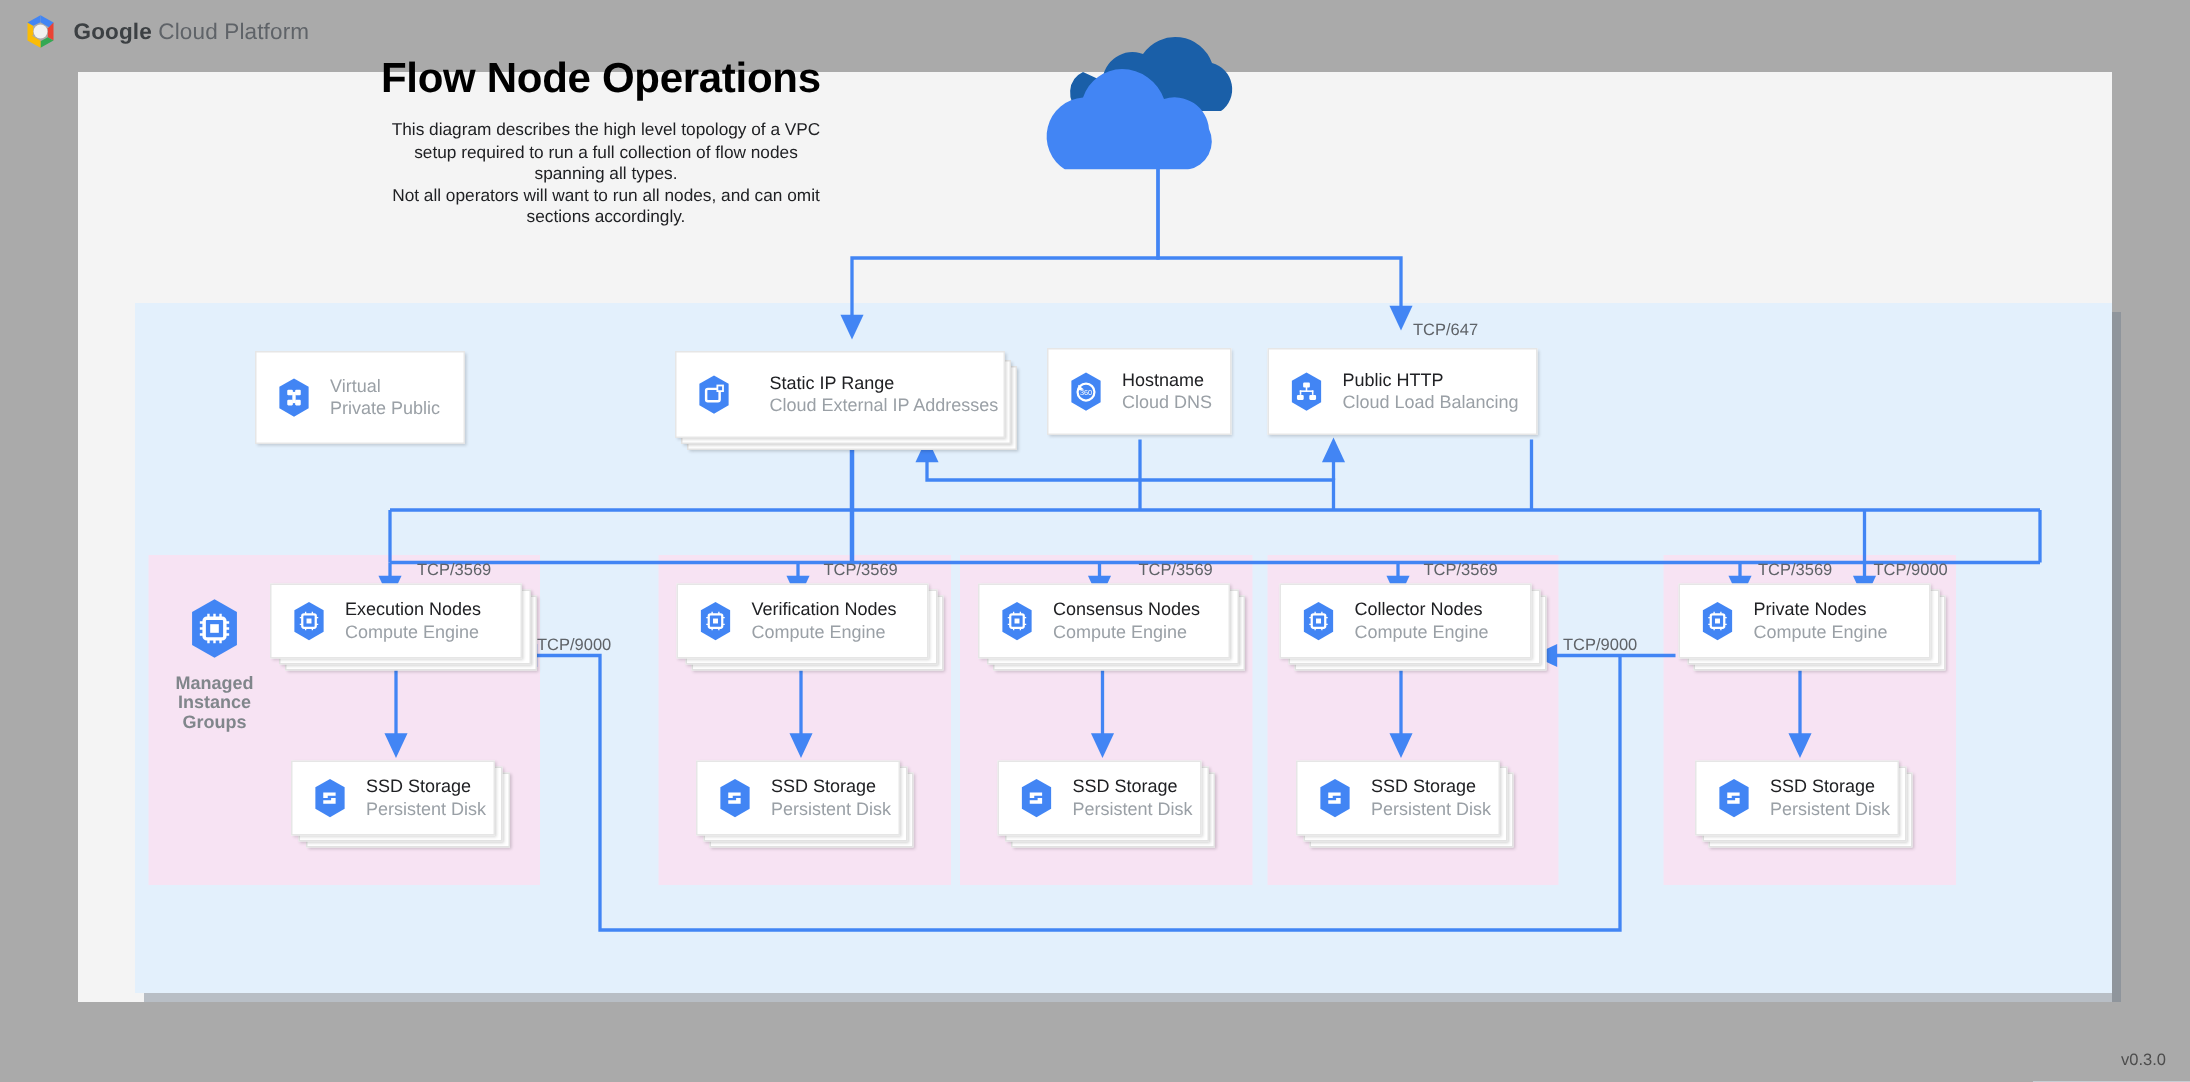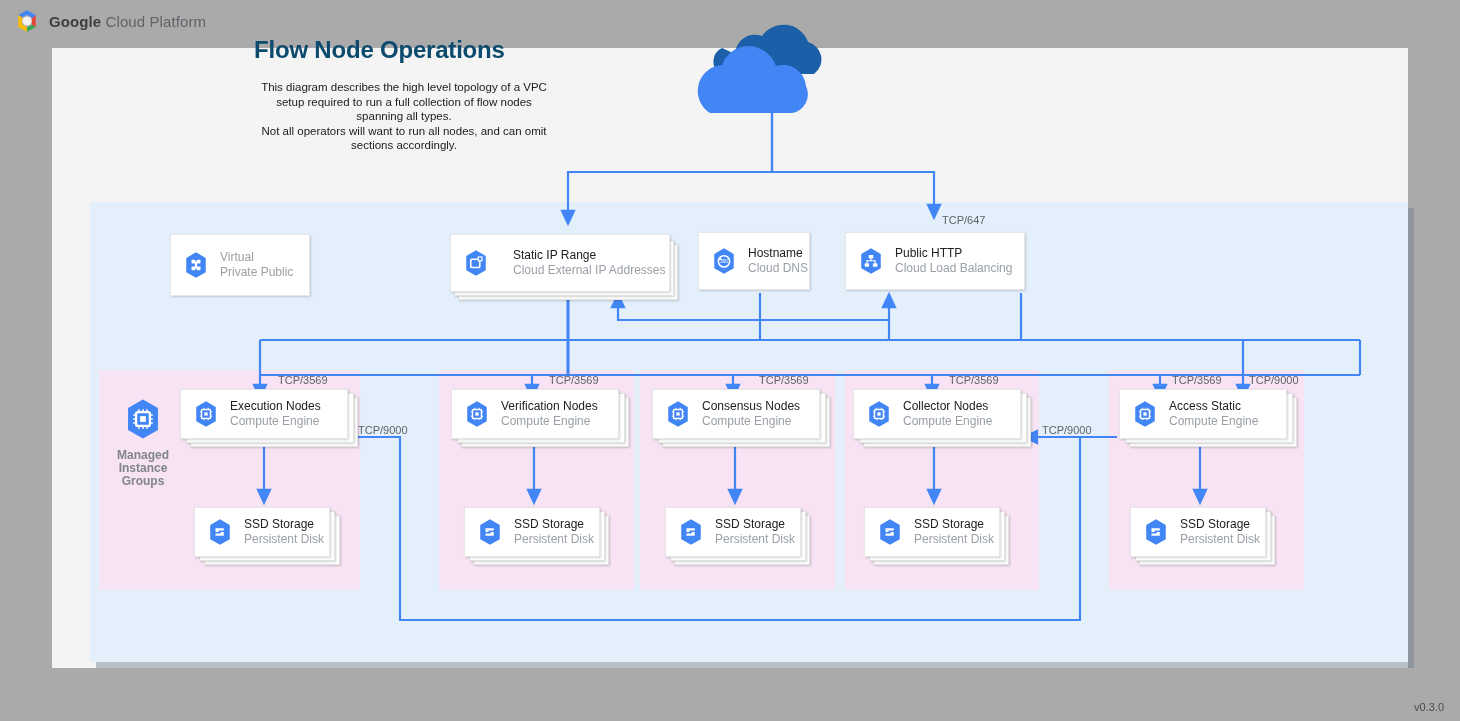--- a/index.html
+++ b/index.html
@@ -23,21 +23,21 @@
   
   #page{
     position:absolute;left:52px;top:48px;
     width:1356px;height:620px;
     background:#f4f4f4;
   }
 
   
   #title{
     position:absolute;left:254px;top:36px;
-    font-size:24px;font-weight:bold;color:#0c4a6e;
+    font-size:28px;font-weight:bold;color:#000000;
     letter-spacing:-.2px;
   }
   #desc{
     position:absolute;left:254px;top:80px;width:300px;
     font-size:11.5px;line-height:14.5px;color:#202124;
   }
 
   
   #vpc{
     position:absolute;left:90px;top:202px;
@@ -200,21 +200,21 @@
     <path d="M20 3 L33 10.5 L33 29.5 L20 37 L7 29.5 L7 10.5 Z" fill="#4285f4"></path>
     <rect x="13" y="15" width="12" height="11" rx="1.5" fill="none" stroke="#fff" stroke-width="2.2"></rect>
     <rect x="23" y="12" width="5" height="5" fill="#4285f4" stroke="#fff" stroke-width="1.6"></rect>
   </svg>
   <div class="lbl">
     <div class="t1">Static IP Range</div>
     <div class="t2">Cloud External IP Addresses</div>
   </div>
 </div>
 
-<div class="card" style="left:698px;top:232px;width:112px;height:58px;">
+<div class="card" style="left:698px;top:232px;width:123px;height:58px;">
   <svg class="ico" viewBox="0 0 40 40">
     <path d="M20 3 L33 10.5 L33 29.5 L20 37 L7 29.5 L7 10.5 Z" fill="#4285f4"></path>
     <circle cx="20" cy="20.5" r="7.5" fill="none" stroke="#fff" stroke-width="2"></circle>
     <path d="M13 14 L13.6 18.8 L18.2 18.2 Z" fill="#fff"></path>
     <text x="20" y="23" font-size="6.5" fill="#fff" text-anchor="middle" font-family="sans-serif">360</text>
   </svg>
   <div class="lbl">
     <div class="t1">Hostname</div>
     <div class="t2">Cloud DNS</div>
   </div>
@@ -381,21 +381,21 @@
 <div class="card" style="left:1119px;top:389px;width:168px;height:50px;">
   <svg class="ico" viewBox="0 0 40 40">
     <path d="M20 3 L33 10.5 L33 29.5 L20 37 L7 29.5 L7 10.5 Z" fill="#4285f4"></path>
     <rect x="14" y="14" width="12" height="12" rx="1.5" fill="none" stroke="#fff" stroke-width="2"></rect>
     <rect x="17.8" y="17.8" width="4.4" height="4.4" fill="#fff"></rect>
     <g stroke="#fff" stroke-width="1.2">
         <path d="M17 11.8 v2.2 M23 11.8 v2.2 M17 26 v2.2 M23 26 v2.2 M11.8 17 h2.2 M11.8 23 h2.2 M26 17 h2.2 M26 23 h2.2"></path>
       </g>
   </svg>
   <div class="lbl">
-    <div class="t1">Access Static</div>
+    <div class="t1">Private Nodes</div>
     <div class="t2">Compute Engine</div>
   </div>
 </div>
 <div class="stack" style="left:1139px;top:515px;width:136px;height:50px;"></div>
 <div class="stack" style="left:1135px;top:511px;width:136px;height:50px;"></div>
 <div class="card" style="left:1130px;top:507px;width:136px;height:50px;">
   <svg class="ico" viewBox="0 0 40 40">
     <path d="M20 3 L33 10.5 L33 29.5 L20 37 L7 29.5 L7 10.5 Z" fill="#4285f4"></path>
     <path d="M14 15 h11 v3 h-7 v2 h7 v5 h-11 v-3 h7 v-2 h-7 Z" fill="#fff"></path>
   </svg>

